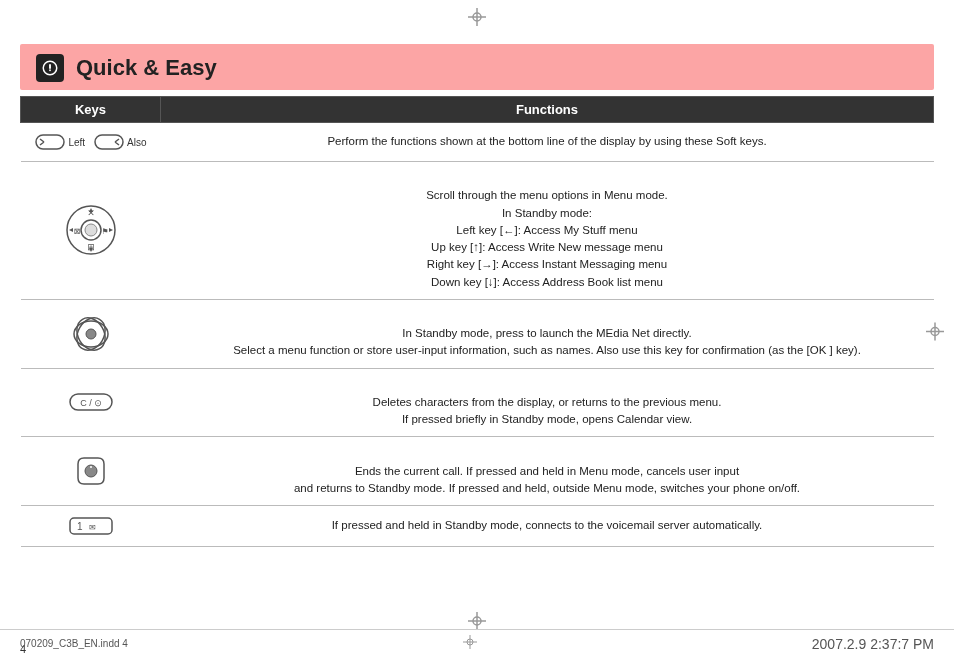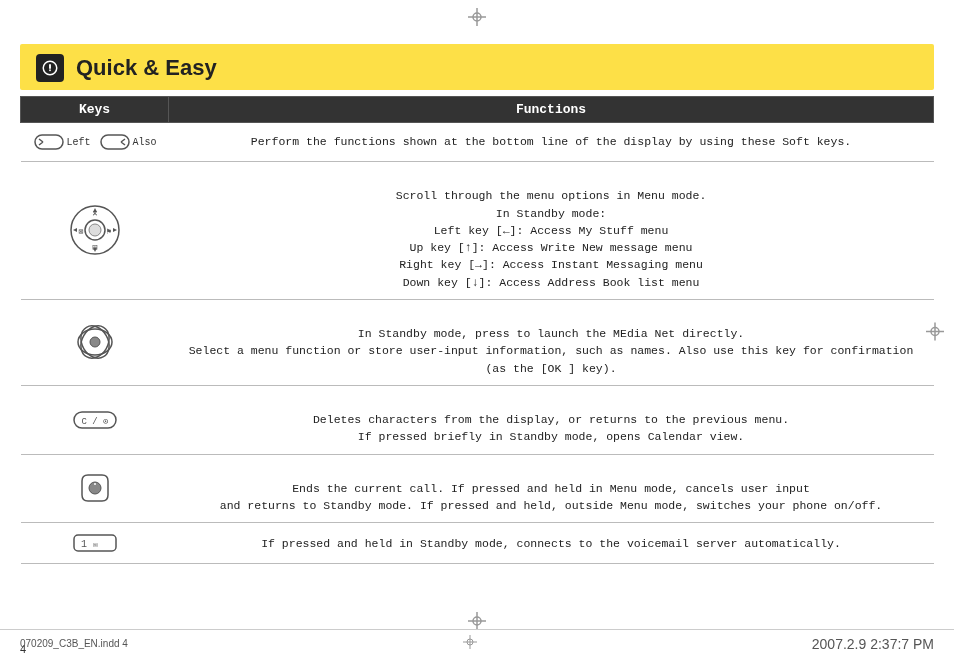--- a/index.html
+++ b/index.html
@@ -17,21 +17,21 @@
 
     .page-container {
       width: 954px;
       height: 665px;
       background: #fff;
       position: relative;
     }
 
     
     .header {
-      background: #fde047;
+      background: #fca5a5;
       padding: 10px 16px 8px 16px;
       display: flex;
       align-items: center;
       gap: 12px;
       margin: 12px 20px 0 20px;
       border-radius: 2px;
     }
 
     .header-icon {
       width: 28px;
@@ -63,21 +63,20 @@
     }
 
     
     .main-content {
       margin: 6px 20px 0 20px;
     }
 
     table {
       width: 100%;
       border-collapse: collapse;
-      font-family: Liberation Mono, monospace;
     }
 
     .table-header-row th {
       background: #333;
       color: #fff;
       padding: 5px 12px;
       font-size: 13px;
       font-weight: bold;
       border: 1px solid #555;
     }

